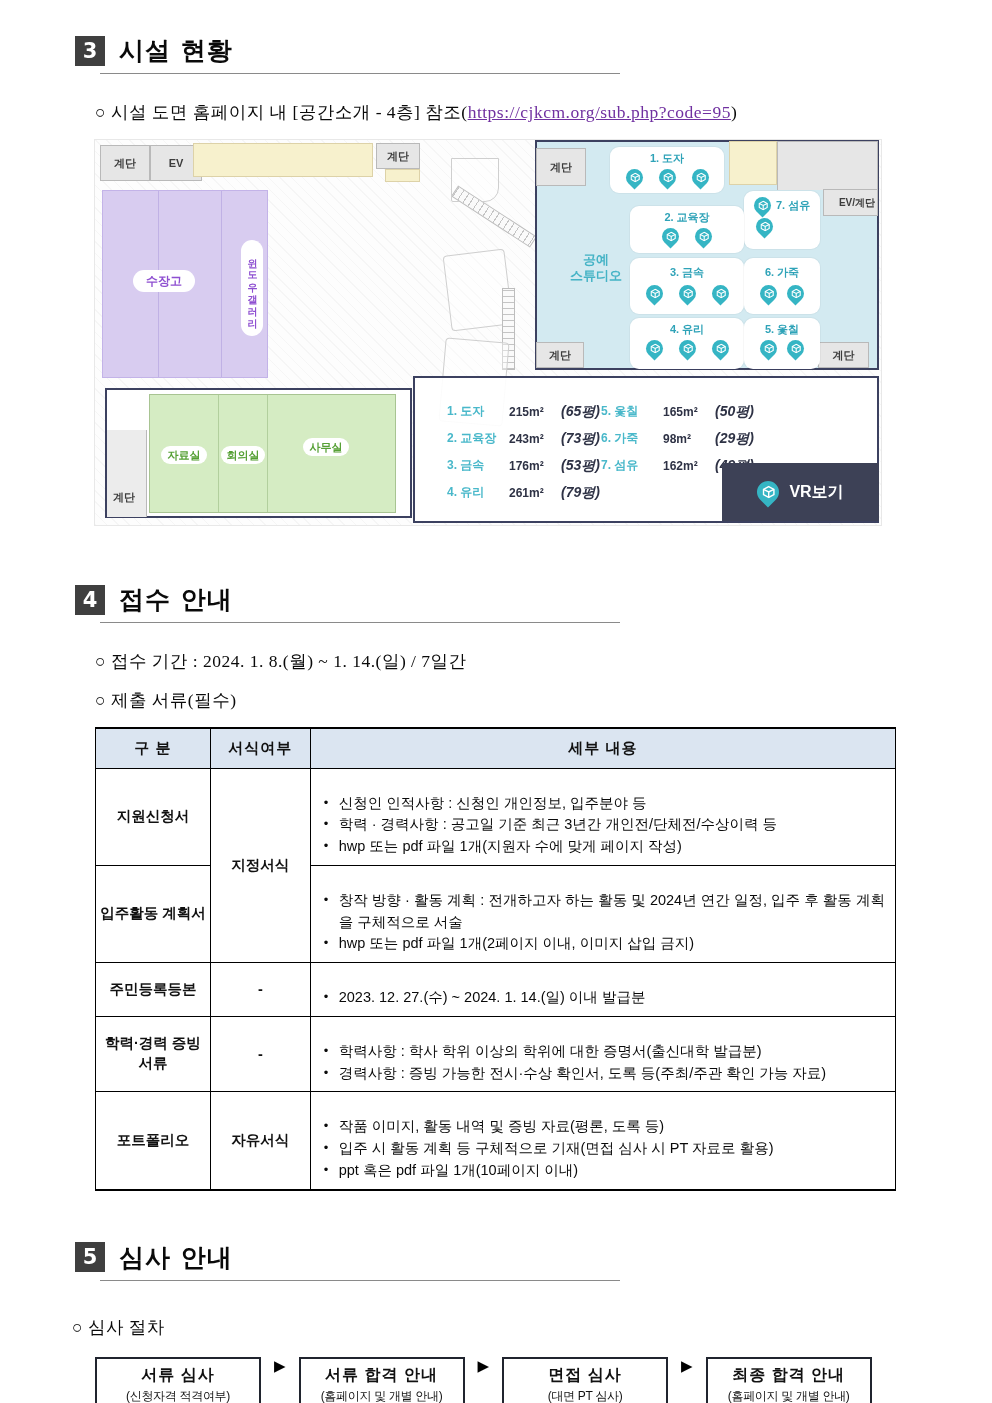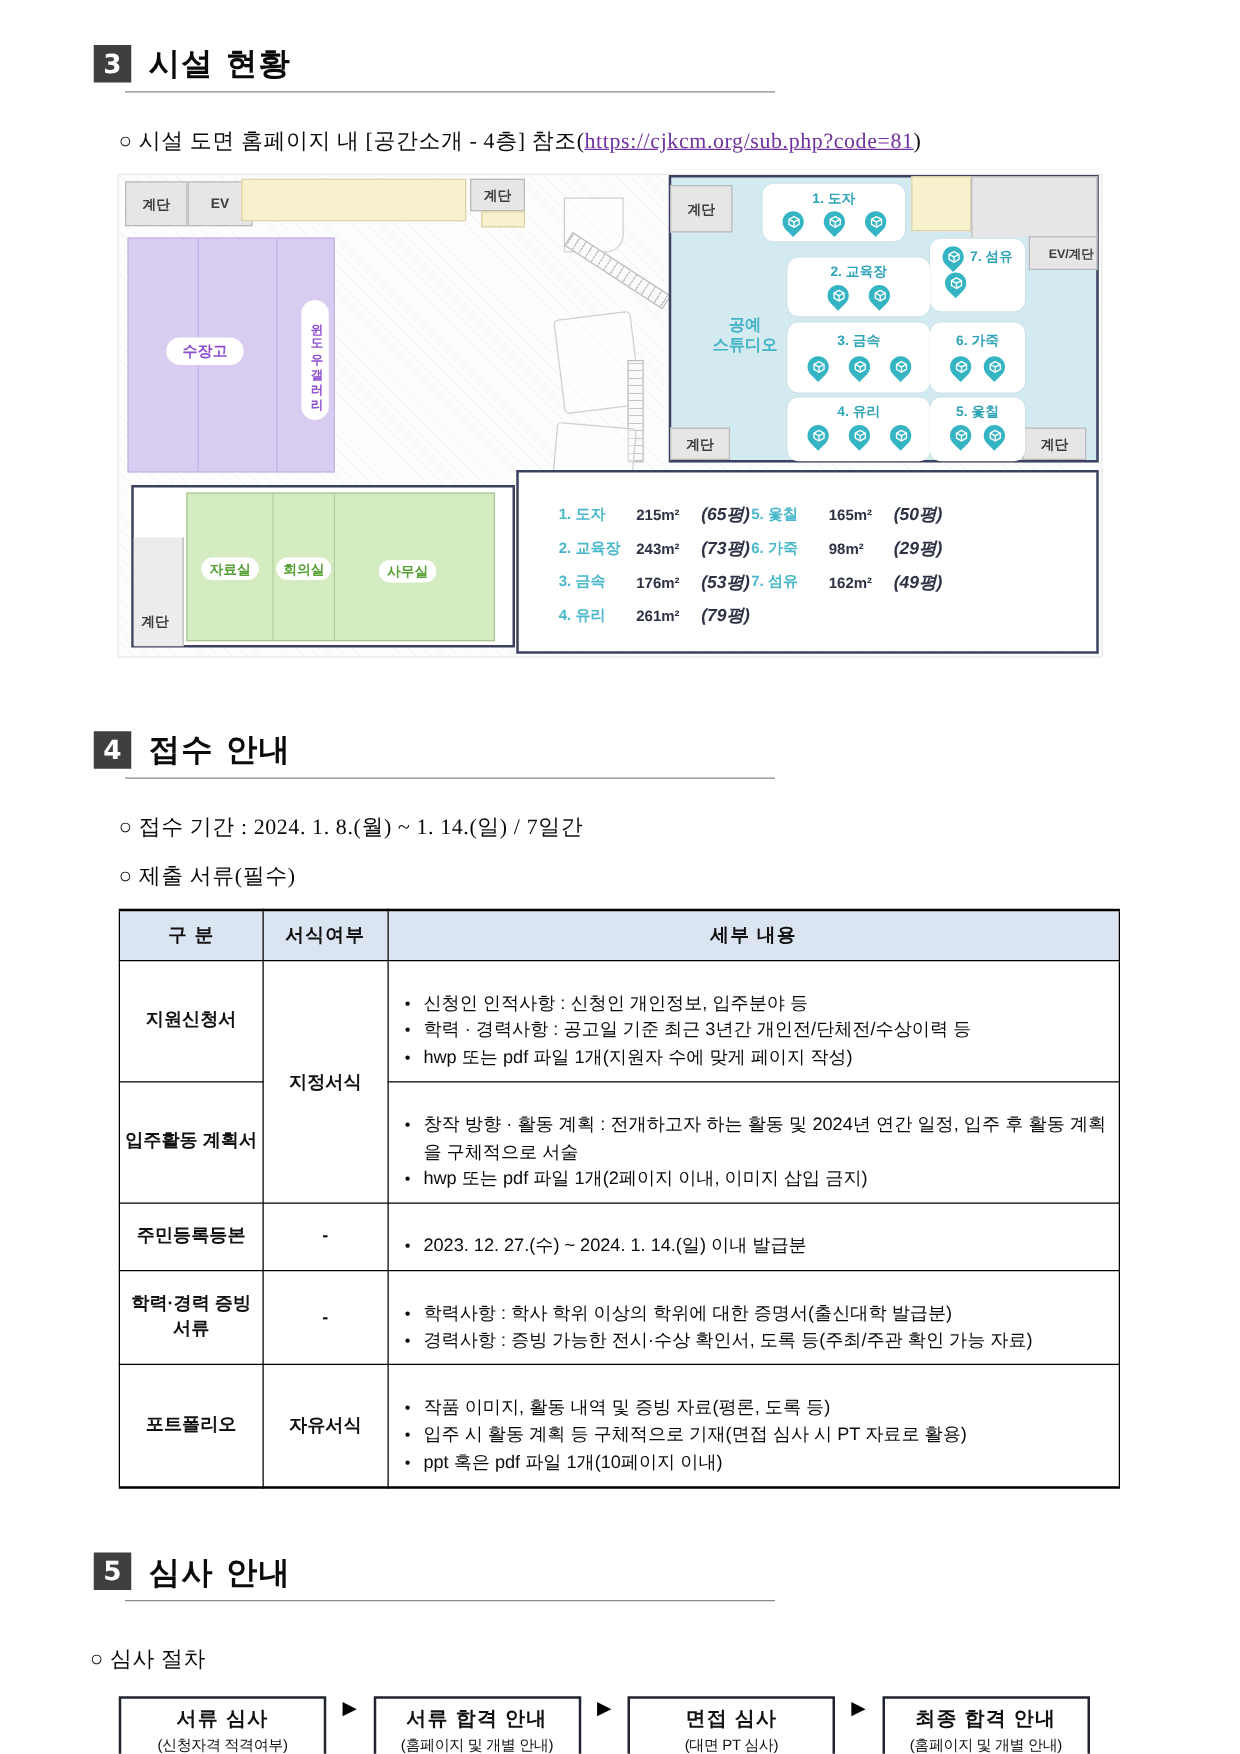--- a/index.html
+++ b/index.html
@@ -142,21 +142,21 @@
 <div class="wrap">
 
   <div class="sec">
     <div class="sec-head">
       <span class="badge">3</span>
       <span class="sec-title">시설 현황</span>
     </div>
     <div class="sec-underline"></div>
   </div>
 
-  <p class="bullet-line" style="margin-top:26px;"><span>○</span> <span>시설 도면 홈페이지 내 [공간소개 - 4층] 참조(</span><a href="#" class="doc-link">https://cjkcm.org/sub.php?code=81</a><span>)</span></p>
+  <p class="bullet-line" style="margin-top:26px;"><span>○</span> <span>시설 도면 홈페이지 내 [공간소개 - 4층] 참조(</span><a href="#" class="doc-link">https://cjkcm.org/sub.php?code=95</a><span>)</span></p>
 
   <div class="plan hatch-soft">
 
     <div class="abs gray-room" style="left:5px;top:5px;width:50px;height:36px;">
         <span>계단</span>
       </div>
     <div class="abs gray-room" style="left:55px;top:5px;width:52px;height:36px;">
         <span>EV</span>
       </div>
     <div class="abs yellow-room hatch" style="left:98px;top:3px;width:180px;height:34px;"></div>
@@ -371,21 +371,21 @@
       <div class="abs green-room hatch" style="left:42px;top:4px;width:247px;height:119px;">
         <div class="divider" style="left:68px;"></div>
         <div class="divider" style="left:117px;"></div>
       </div>
       <div class="abs pill pill-green" style="left:54px;top:56px;width:46px;height:18px;">
           <span>자료실</span>
         </div>
       <div class="abs pill pill-green" style="left:114px;top:56px;width:44px;height:18px;">
           <span>회의실</span>
         </div>
-      <div class="abs pill pill-green" style="left:196px;top:58px;width:46px;height:18px;">
+      <div class="abs pill pill-green" style="left:196px;top:48px;width:46px;height:18px;">
           <span>사무실</span>
         </div>
     </div>
 
     <div class="abs legend-box hatch-soft">
       <div class="lg-col" style="left:32px;">
         <div class="lg-row">
             <span class="lg-label">1. 도자</span>
             <span class="lg-area">215m²</span>
             <span class="lg-py">(65평)</span>
@@ -415,20 +415,30 @@
         <div class="lg-row">
             <span class="lg-label">6. 가죽</span>
             <span class="lg-area">98m²</span>
             <span class="lg-py">(29평)</span>
           </div>
         <div class="lg-row">
             <span class="lg-label">7. 섬유</span>
             <span class="lg-area">162m²</span>
             <span class="lg-py">(49평)</span>
           </div>
+      </div>
+      <div class="abs vr-btn">
+        <span class="pin">
+            <svg viewBox="0 0 10 10">
+              <polygon points="5,0.8 9,3 9,7 5,9.2 1,7 1,3"></polygon>
+              <polyline points="1,3 5,5 9,3"></polyline>
+              <line x1="5" y1="5" x2="5" y2="9.2"></line>
+            </svg>
+          </span>
+        <span class="vr-label">VR보기</span>
       </div>
     </div>
   </div>
 
   <div class="sec mt-sec4">
     <div class="sec-head">
       <span class="badge">4</span>
       <span class="sec-title">접수 안내</span>
     </div>
     <div class="sec-underline"></div>

